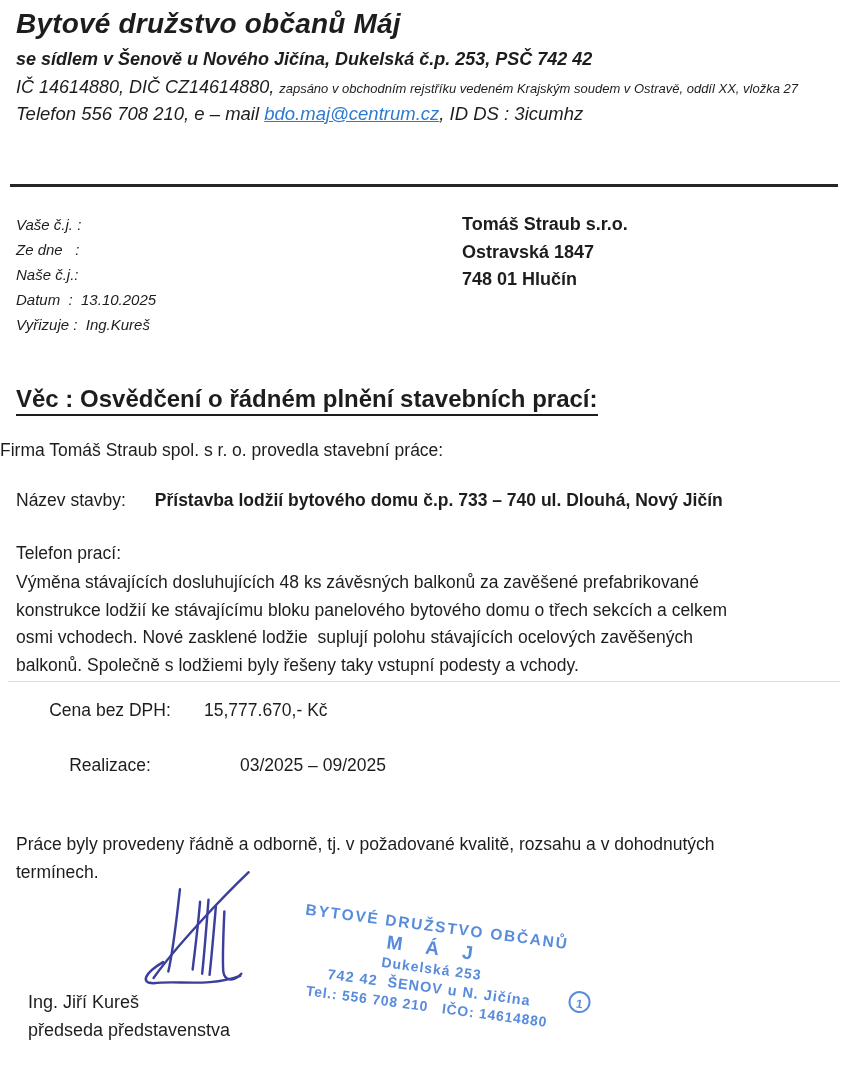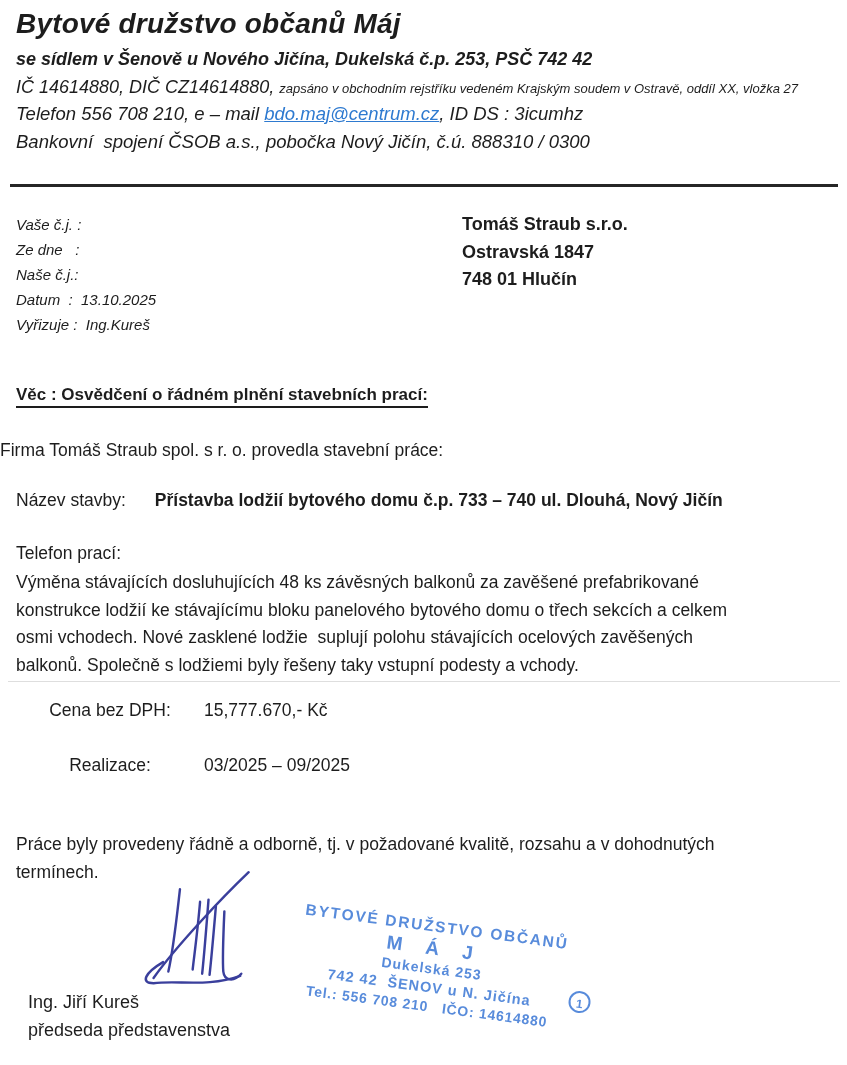--- a/index.html
+++ b/index.html
@@ -41,37 +41,37 @@
 
   
   .refs { position: absolute; left: 16px; top: 212px; font-style: italic; font-size: 15px; }
   .refs .ref-row { height: 25px; line-height: 25px; }
   .recipient { position: absolute; left: 462px; top: 211px; font-weight: 700; font-size: 18px; }
   .recipient div { height: 27.5px; line-height: 27.5px; }
 
   
   .subject {
     position: absolute; left: 16px; top: 385px;
-    font-size: 17px; font-weight: 700;
+    font-size: 24px; font-weight: 700;
   }
   .subject span { border-bottom: 2px solid #1d1d1d; padding-bottom: 2px; }
   .intro    { position: absolute; left: 0; top: 440px; font-size: 17.5px; }
   .project  { position: absolute; left: 16px; top: 490px; font-size: 17.5px; }
   .project .bold { font-weight: 700; margin-left: 24px; }
   .scope-label { position: absolute; left: 16px; top: 543px; font-size: 17.5px; }
   .scope-lines { position: absolute; left: 16px; top: 569px; font-size: 17.5px; }
   .scope-lines div { height: 27.5px; line-height: 27.5px; }
   .artifact-line {
     position: absolute; left: 8px; top: 681px; width: 832px; height: 1px;
     background: #dedede;
   }
   .kv-row { position: absolute; left: 16px; font-size: 17.5px; display: flex; text-align: center; }
   .kv-row .kv-label { width: 188px; }
   .row-price { top: 700px; }
-  .row-realization { top: 755px; }
+  .row-realization { top: 755px; gap: 36px; }
   .closing { position: absolute; left: 16px; top: 831px; font-size: 17.5px; }
   .closing div { height: 27.5px; line-height: 27.5px; }
 
   
   .signature-svg {
     position: absolute; left: 128px; top: 868px;
     width: 142px; height: 148px;
     color: var(--signature-blue, #3a3f9c);
   }
   .signature-svg path {
@@ -104,21 +104,20 @@
 
   <header class="letterhead">
     <div class="company-title">Bytové družstvo občanů Máj</div>
     <div class="head-line2">se sídlem v Šenově u Nového Jičína, Dukelská č.p. 253, PSČ 742 42</div>
     <div class="head-line3">
       <span class="pre">IČ 14614880, DIČ CZ14614880, </span><span class="small">zapsáno v obchodním rejstříku vedeném Krajským soudem v Ostravě, oddíl XX, vložka 27</span>
     </div>
     <div class="head-line4">
       <span class="pre">Telefon 556 708 210, e – mail </span><a href="#" class="email-link">bdo.maj@centrum.cz</a><span class="pre">, ID DS : 3icumhz</span>
     </div>
-    <div class="head-line5 pre">Bankovní  spojení ČSOB a.s., pobočka Nový Jičín, č.ú. 888310 / 0300</div>
   </header>
 
   <div class="divider"></div>
 
   <section class="refs">
     <div class="ref-row pre"><span class="pre">Vaše č.j. :</span><span class="pre"></span></div>
     <div class="ref-row pre"><span class="pre">Ze dne   :</span><span class="pre"></span></div>
     <div class="ref-row pre"><span class="pre">Naše č.j.:</span><span class="pre"></span></div>
     <div class="ref-row pre"><span class="pre">Datum  :  </span><span class="pre">13.10.2025</span></div>
     <div class="ref-row pre"><span class="pre">Vyřizuje :  </span><span class="pre">Ing.Kureš</span></div>

